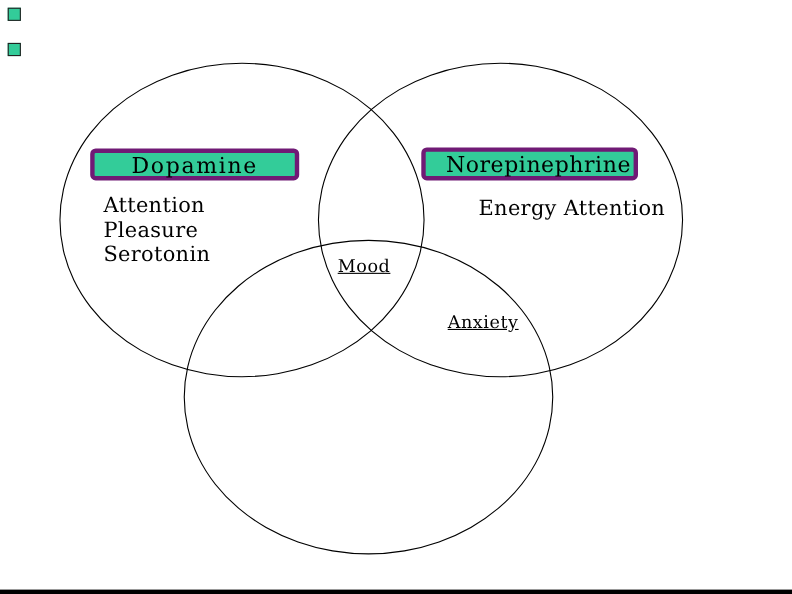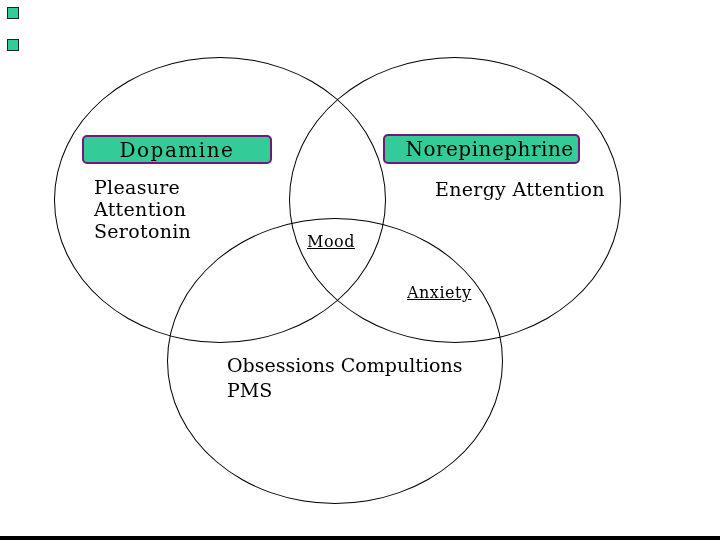--- a/index.html
+++ b/index.html
@@ -19,21 +19,21 @@
     background:transparent;
   }
   .ellipse-dopamine{left:54px;top:57px;width:332px;height:286px;}
   .ellipse-norepinephrine{left:289px;top:57px;width:332px;height:286px;}
   .ellipse-serotonin{left:167px;top:218px;width:336px;height:286px;}
 
   .labelbox{
     position:absolute;
     box-sizing:border-box;
     background:#33CC99;
-    border:2px solid #701a75;
+    border:4px solid #701a75;
     border-radius:5px;
     display:flex;align-items:center;justify-content:center;
     font-size:20px;
     letter-spacing:1.5px;
     white-space:nowrap;
   }
   .box-dopamine{left:82px;top:135px;width:190px;height:29px;}
   .box-norepinephrine{left:383px;top:134px;width:197px;height:30px;letter-spacing:0.5px;padding-left:16px;}
   .box-serotonin{left:243px;top:436px;width:191px;height:30px;}
 
@@ -87,32 +87,28 @@
   <div class="ellipse ellipse-serotonin"></div>
 
   <div class="labelbox box-dopamine">
     <span>Dopamine</span>
   </div>
   <div class="labelbox box-norepinephrine">
     <span>Norepinephrine</span>
   </div>
 
   <div class="traits traits-dopamine">
+    <div>Attention</div>
     <div>Pleasure</div>
-    <div>Attention</div>
     <div>Serotonin</div>
   </div>
 
   <div class="traits traits-norepinephrine">
     <div>Energy Attention</div>
   </div>
 
-  <div class="traits traits-serotonin">
-    <div>Obsessions Compultions</div>
-    <div>PMS</div>
-  </div>
 
   <div class="overlap-label label-mood">Mood</div>
   <div class="overlap-label label-anxiety">Anxiety</div>
 
   <div class="bottom-edge"></div>
 
 </div>
 
 </body></html>

